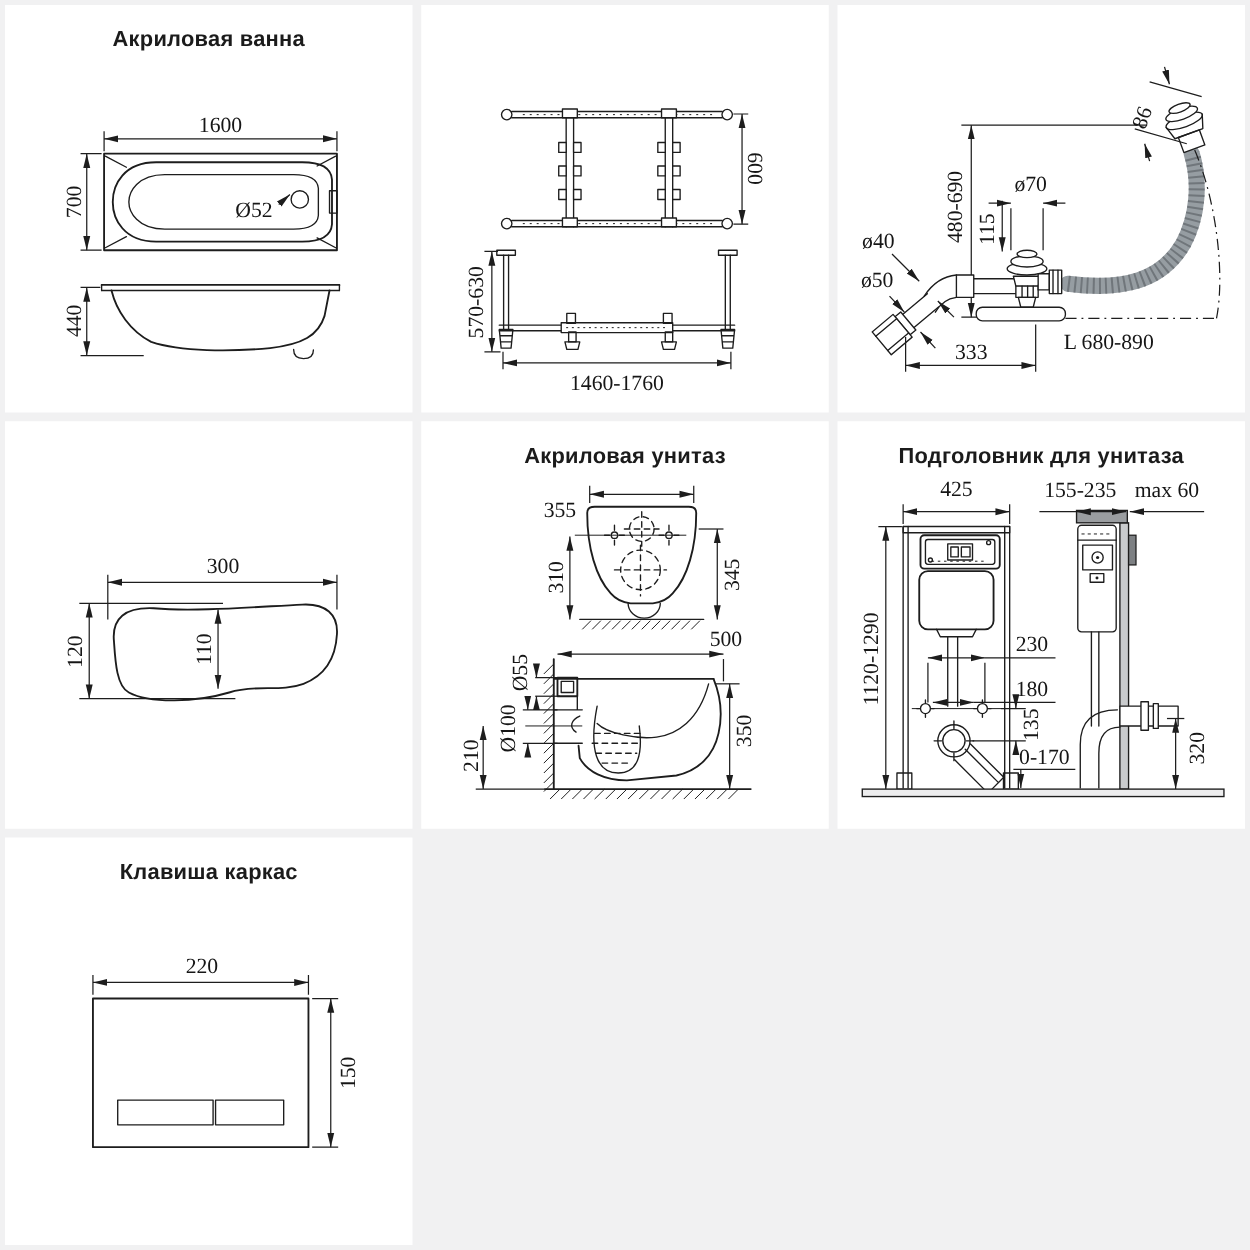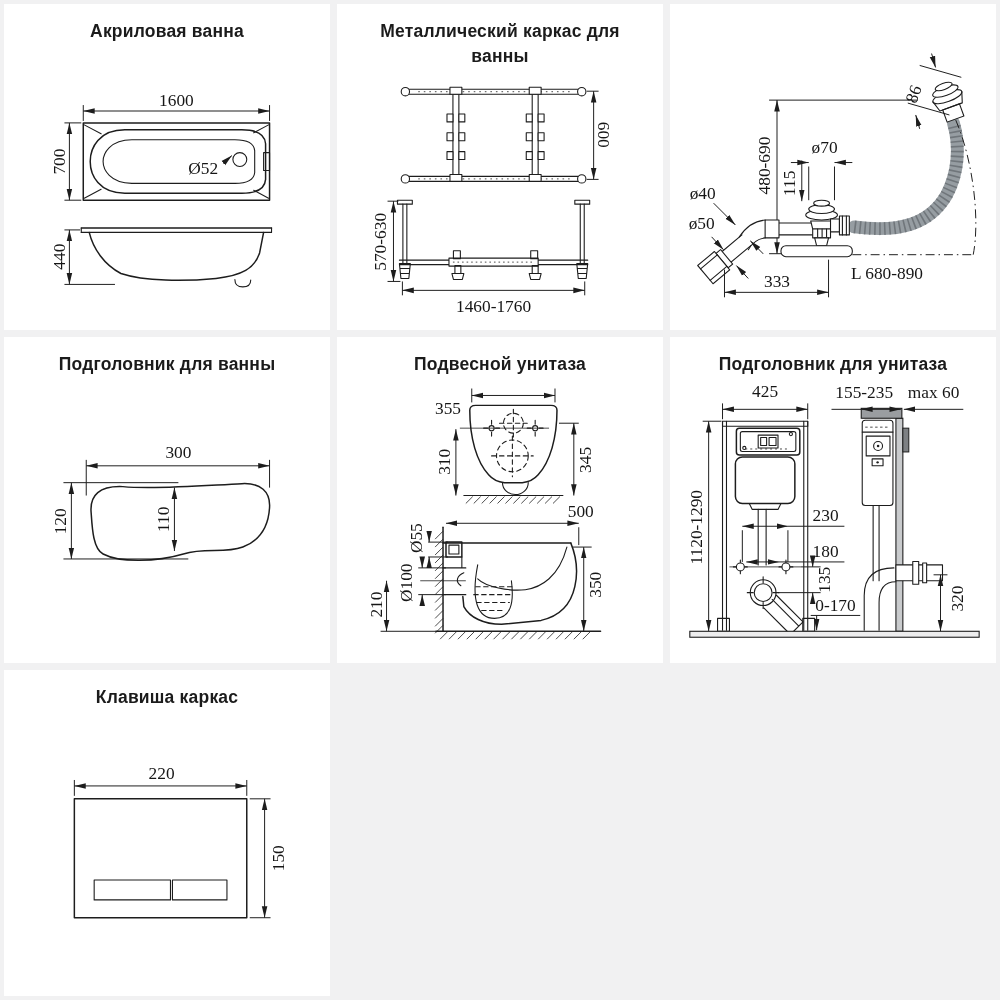--- a/index.html
+++ b/index.html
@@ -60,21 +60,20 @@
           <line class="d" x1="61" y1="283" x2="112" y2="283"></line>
       </g>
       <text class="t" x="174" y="97">1600</text>
       <text class="t" transform="rotate(-90 56 159)" x="56" y="159">700</text>
       <text class="t" transform="rotate(-90 56 255)" x="56" y="255">440</text>
       <text class="t" x="201" y="166">Ø52</text>
     </svg>
   </div>
 
   <div class="card">
-    <div class="title">Металлический каркас для ванны</div>
     <svg class="draw" viewBox="0 0 329 329">
       <defs>
           <marker id="a1" viewBox="0 0 12 8" markerWidth="12" markerHeight="8" refX="11.5" refY="4" orient="auto-start-reverse" markerUnits="userSpaceOnUse">
             <path d="M11.5,4 L0,1.2 L0,6.8 Z" fill="#1d1d1d"></path>
           </marker>
         </defs>
       <g>
         <line class="i" x1="73" y1="86" x2="243" y2="86"></line>
           <line class="i" x1="73" y1="91" x2="243" y2="91"></line>
         <line class="i" x1="73" y1="174" x2="243" y2="174"></line>
@@ -209,21 +208,20 @@
       <text class="t" x="156" y="145">ø70</text>
       <text class="t" transform="rotate(-90 121 181)" x="121" y="181">115</text>
       <text class="t" x="33" y="191">ø40</text>
       <text class="t" x="32" y="222">ø50</text>
       <text class="t" x="108" y="280">333</text>
       <text class="t" x="219" y="272">L 680-890</text>
     </svg>
   </div>
 
   <div class="card">
-    <div class="title">Подголовник для ванны</div>
     <svg class="draw" viewBox="0 0 329 329">
       <defs>
           <marker id="a3" viewBox="0 0 12 8" markerWidth="12" markerHeight="8" refX="11.5" refY="4" orient="auto-start-reverse" markerUnits="userSpaceOnUse">
             <path d="M11.5,4 L0,1.2 L0,6.8 Z" fill="#1d1d1d"></path>
           </marker>
         </defs>
       <path class="o" d="M88,178 C86,159 97,150 120,151 C152,154 200,150 240,148 C259,147 269,156 268,172 C267,190 259,205 241,212 C222,219 203,212 181,219 C154,227 117,228 100,219 C90,214 89,193 88,178 Z"></path>
       <g>
         <line class="d" x1="83" y1="130" x2="268" y2="130" marker-start="url(#a3)" marker-end="url(#a3)"></line>
         <line class="d" x1="83" y1="124" x2="83" y2="160"></line>
@@ -233,21 +231,21 @@
           <line class="d" x1="60" y1="224" x2="186" y2="224"></line>
         <line class="d" x1="172" y1="152" x2="172" y2="216" marker-start="url(#a3)" marker-end="url(#a3)"></line>
       </g>
       <text class="t" x="176" y="117">300</text>
       <text class="t" transform="rotate(-90 57 186)" x="57" y="186">120</text>
       <text class="t" transform="rotate(-90 161 184)" x="161" y="184">110</text>
     </svg>
   </div>
 
   <div class="card">
-    <div class="title">Подвесной унитаза</div>
+    <div class="title">Акриловая унитаз</div>
     <svg class="draw" viewBox="0 0 329 329">
       <defs>
           <marker id="a4" viewBox="0 0 12 8" markerWidth="12" markerHeight="8" refX="11.5" refY="4" orient="auto-start-reverse" markerUnits="userSpaceOnUse">
             <path d="M11.5,4 L0,1.2 L0,6.8 Z" fill="#1d1d1d"></path>
           </marker>
         </defs>
       <g>
         <line class="d" x1="136" y1="59" x2="220" y2="59" marker-start="url(#a4)" marker-end="url(#a4)"></line>
         <line class="d" x1="136" y1="52" x2="136" y2="66"></line>
           <line class="d" x1="220" y1="52" x2="220" y2="66"></line>

